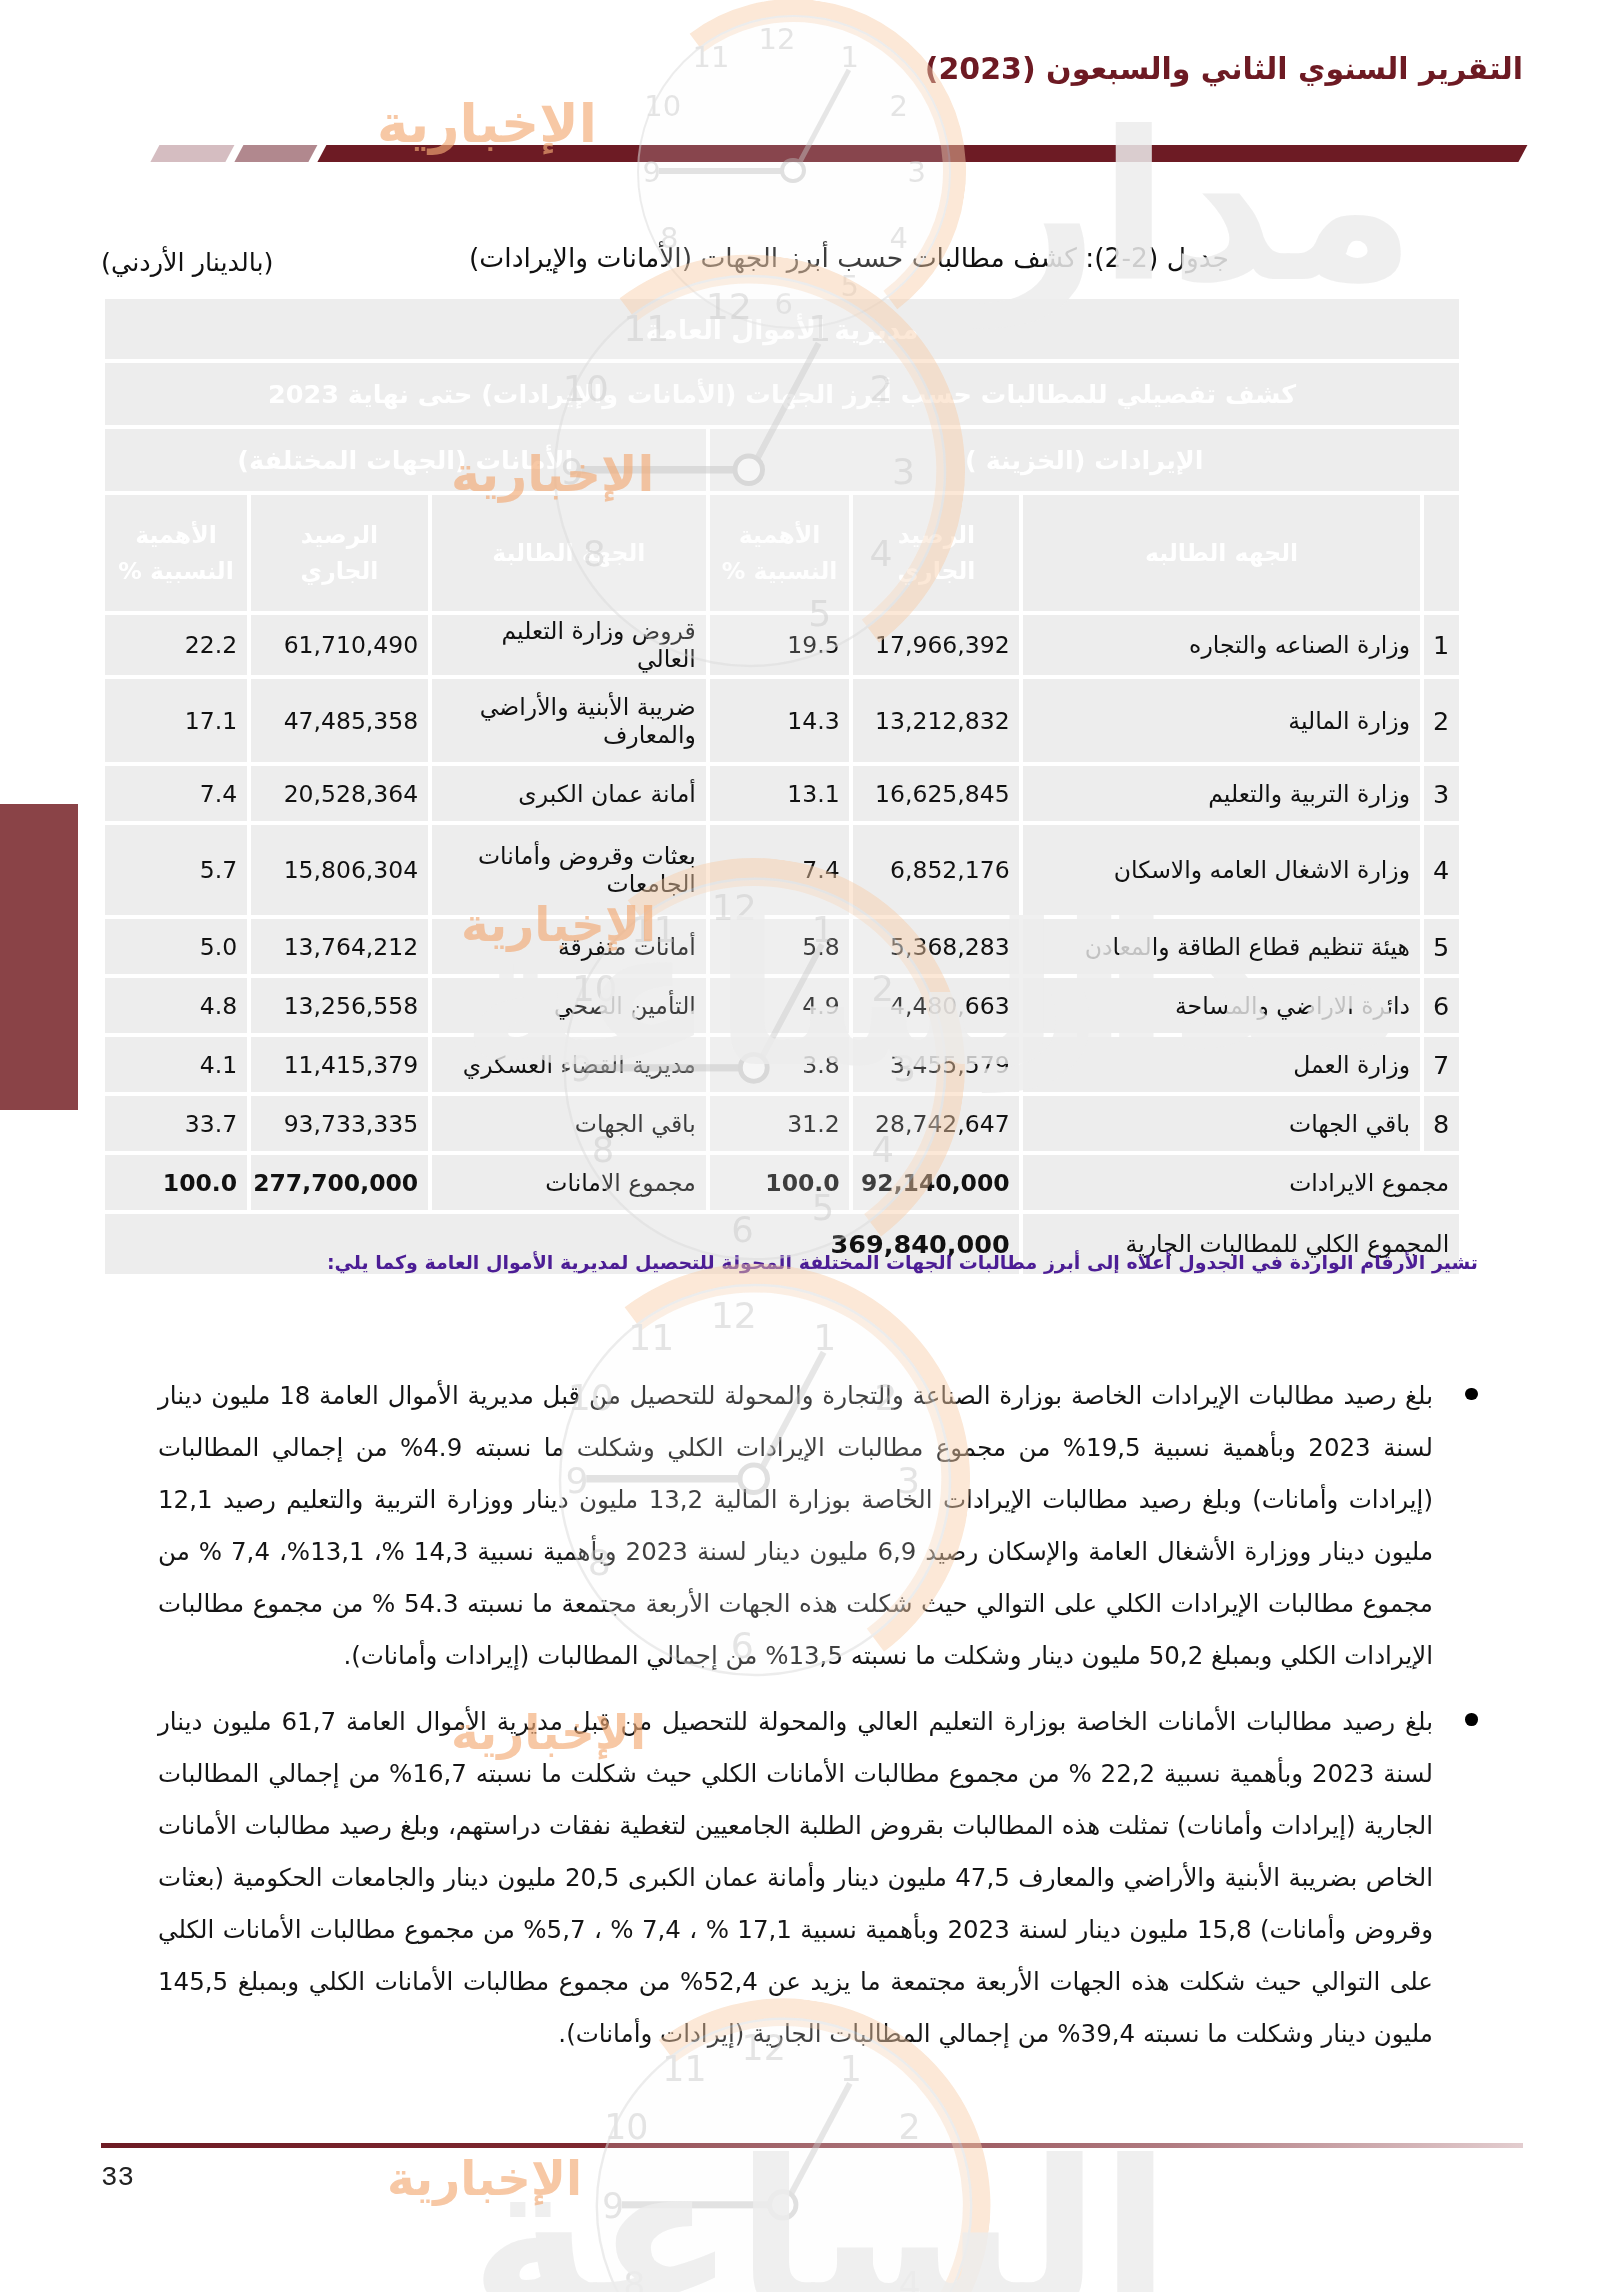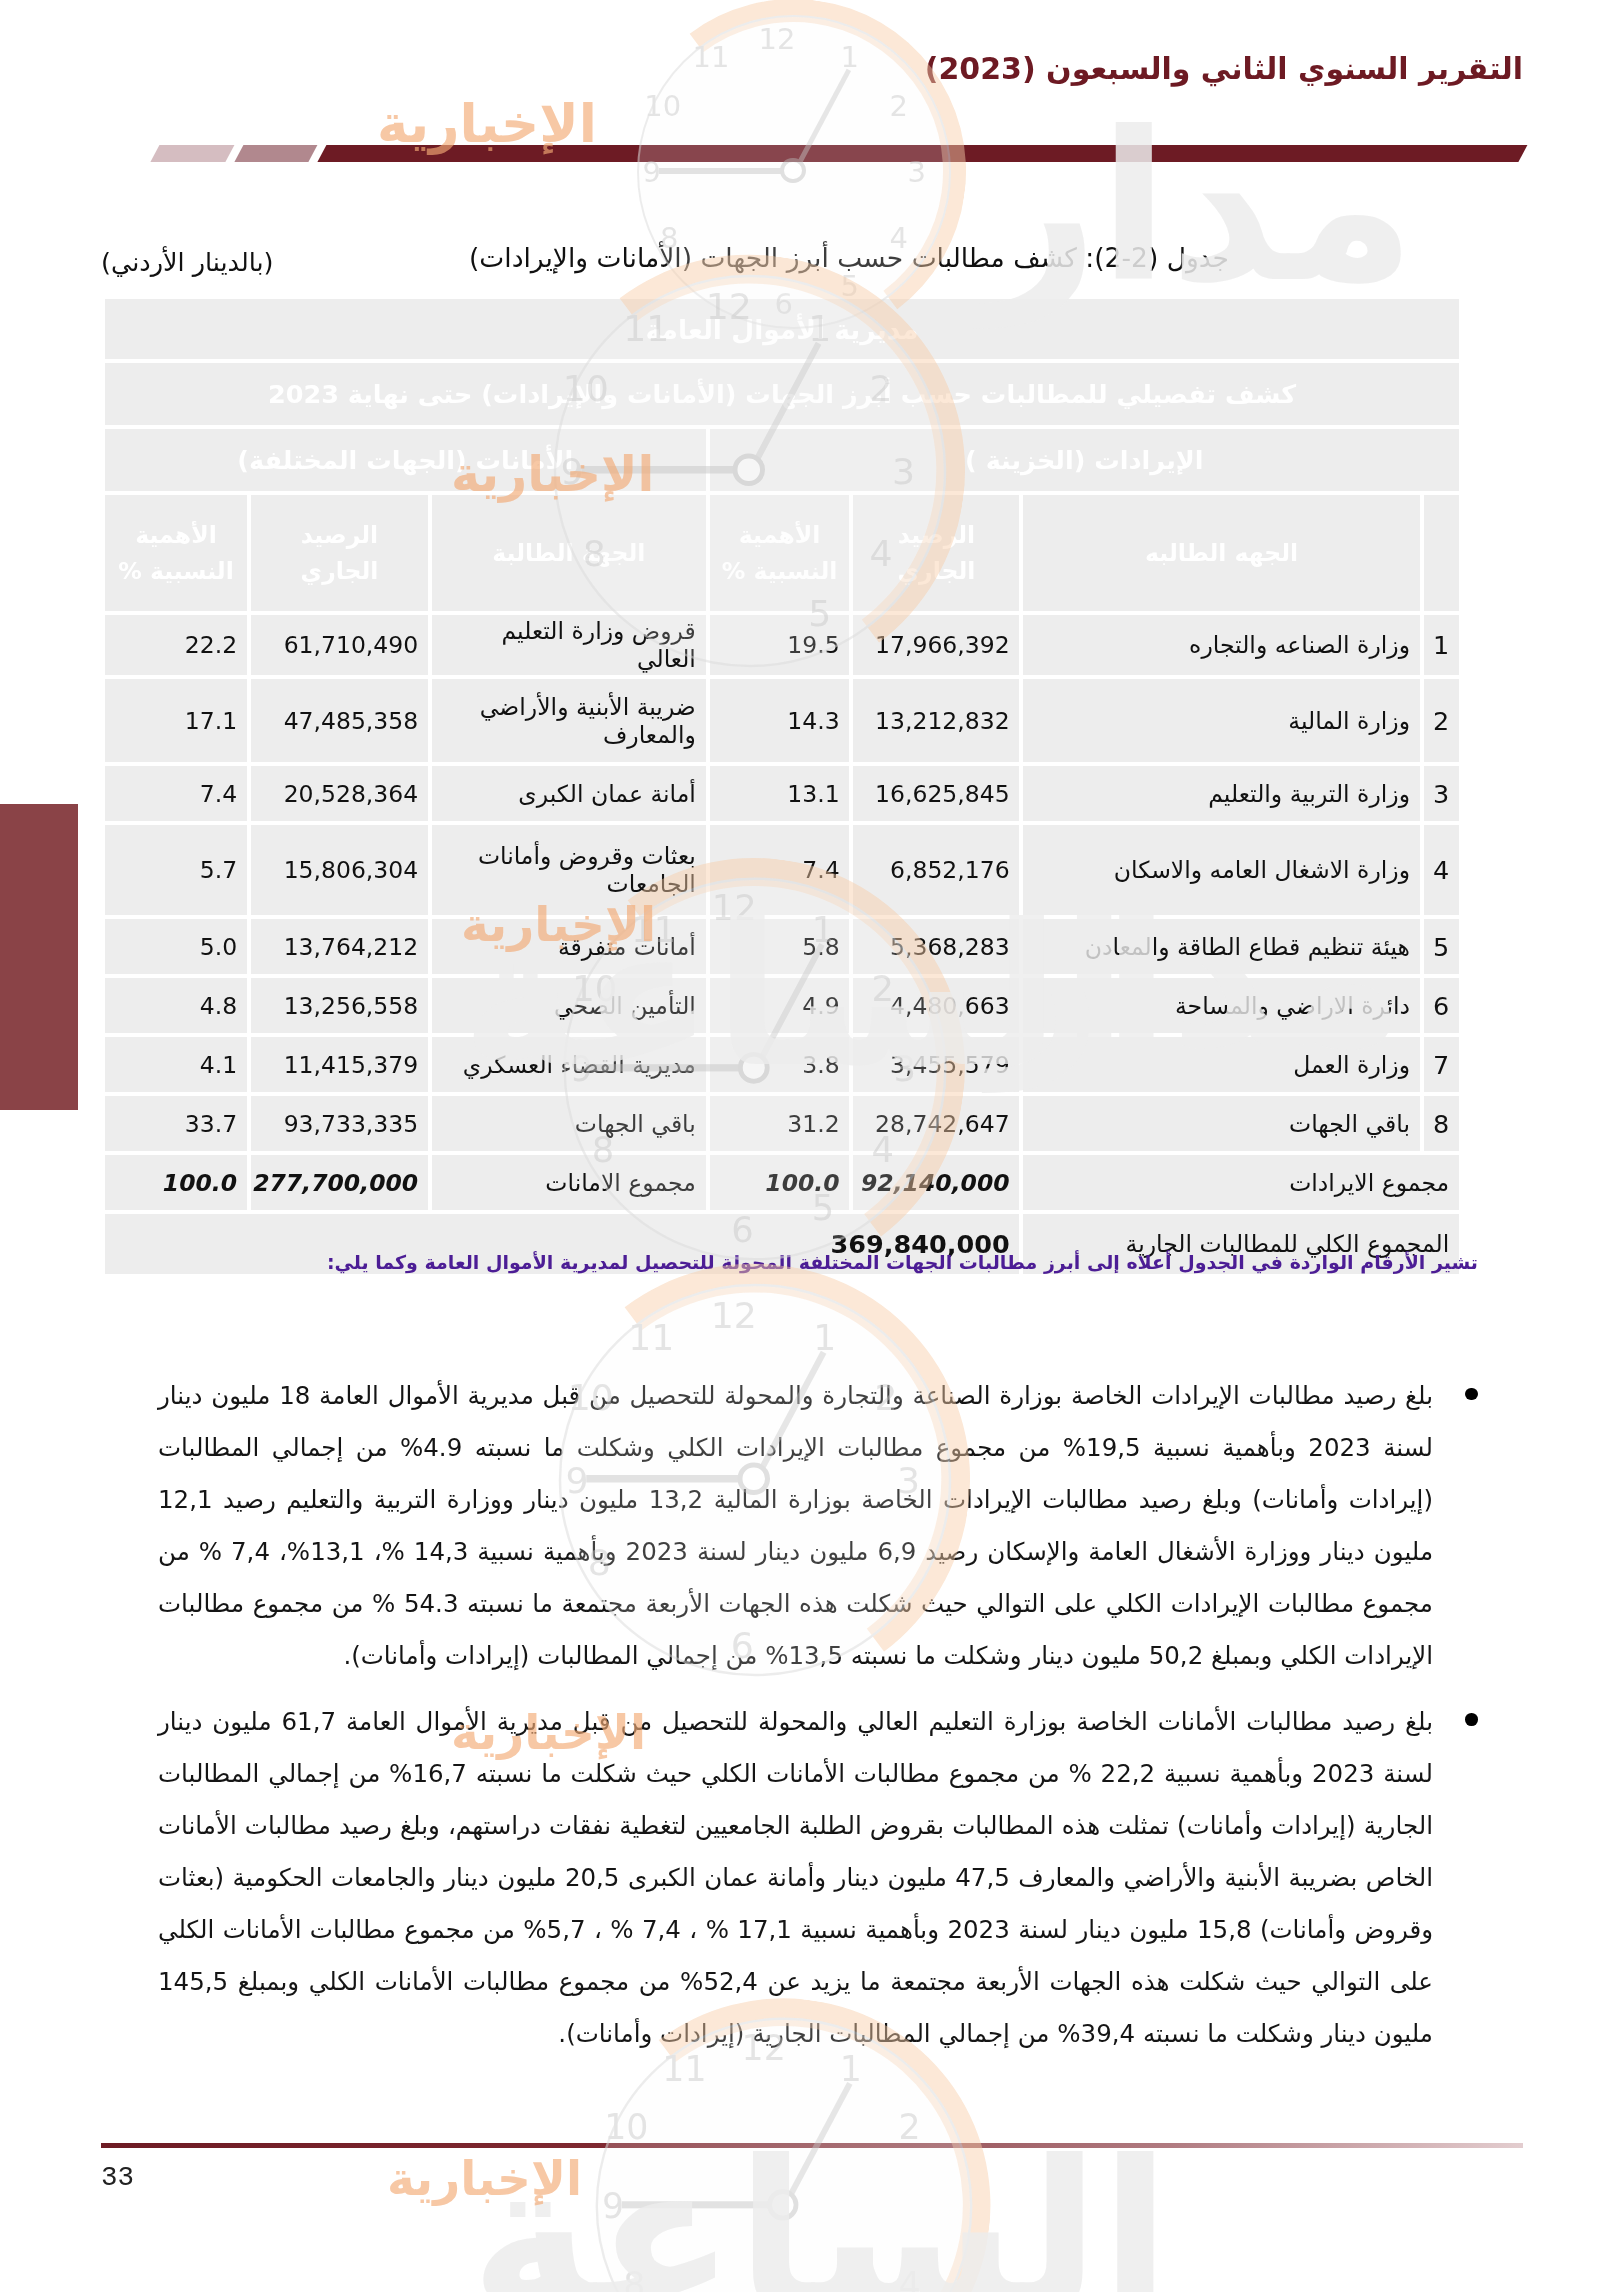--- a/index.html
+++ b/index.html
@@ -29,21 +29,21 @@
   td.hdr-col{background:#b7929a;color:#fff;font-weight:bold;font-size:23.5px;text-align:center;height:112px;line-height:1.55;}
   td.c-num{text-align:center;font-size:25.5px;}
   td.c-ent{text-align:right;padding-right:11.8px;}
   td.c-bal{text-align:right;padding-right:29px;}
   td.c-imp{text-align:right;padding-right:27.4px;}
   tr.r-data td{height:51px;padding-left:18px;}
   tr.r2 td{height:79px;}
   tr.r4 td{height:86px;}
   tr.totals td{height:51px;}
   tr.grand td{height:56px;}
-  .bold{font-weight:bold;font-style:italic;}
+  .bold{font-weight:bold;}
   td.grand-val{text-align:right;padding-right:13.7px;font-size:25.5px;font-weight:bold;}
 
   
   .section-heading{position:absolute;top:1231px;right:143px;left:143px;z-index:2;
                    font-size:19px;font-weight:bold;color:#4c1d95;line-height:63px;text-align:justify;}
   .bullets{position:absolute;top:1370px;right:188px;left:158px;z-index:2;}
   .bullet{position:relative;font-size:24.5px;line-height:52px;color:#151515;text-align:justify;margin-bottom:13.7px;}
   .bullet-dot{position:absolute;right:-45px;top:17.6px;width:12.7px;height:12.7px;background:#000;border-radius:50%;}
 
   

